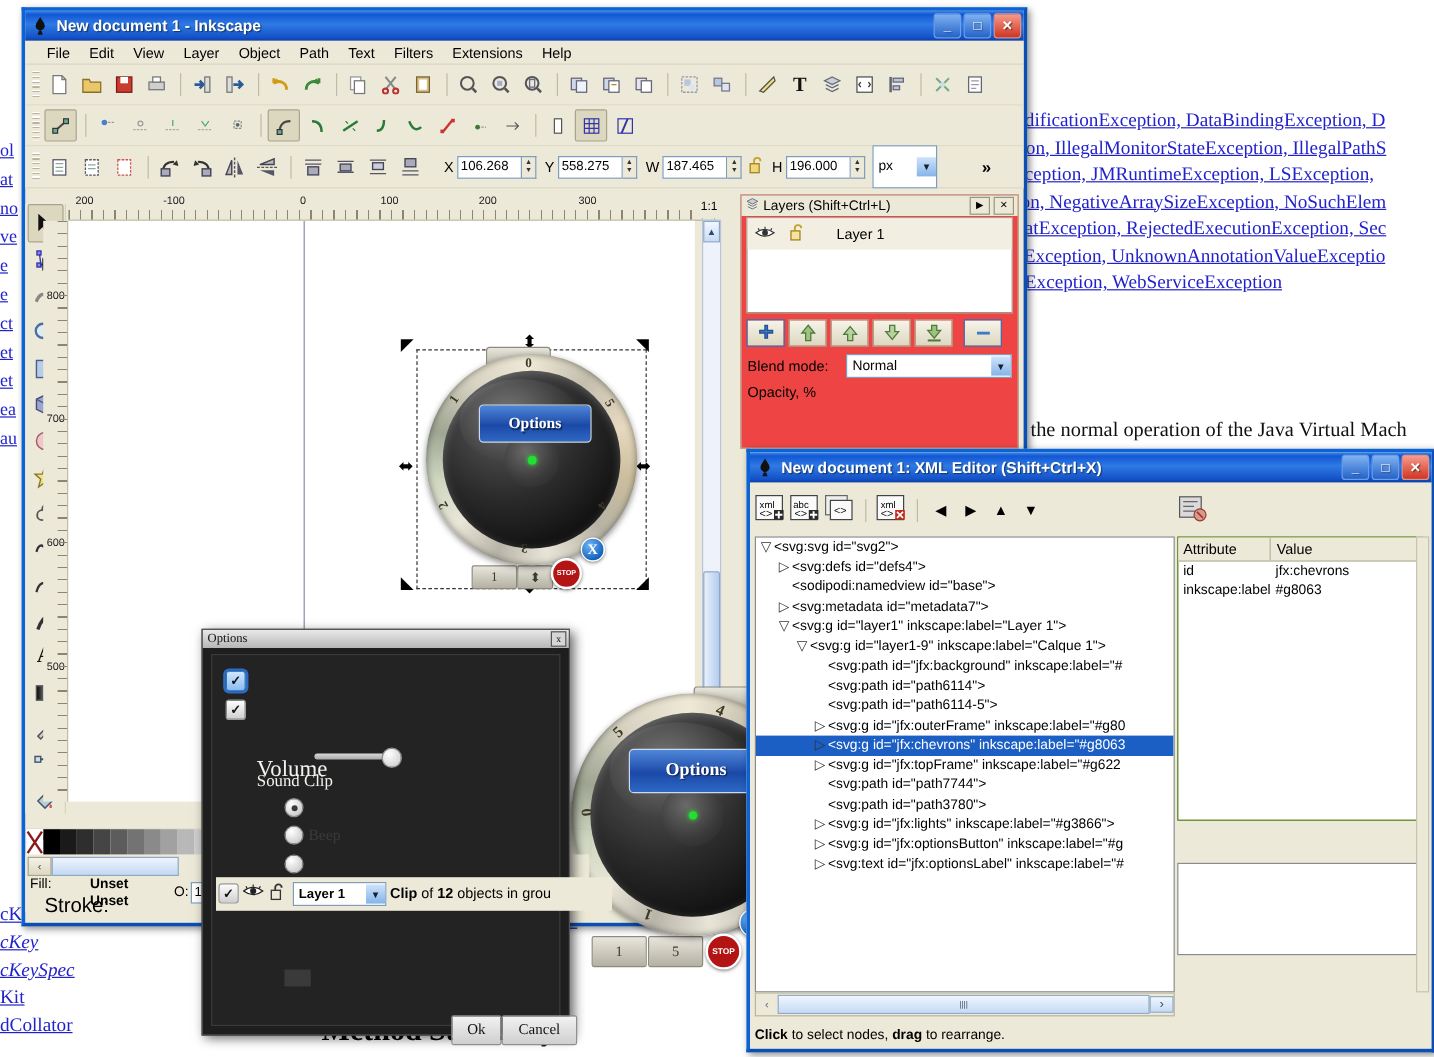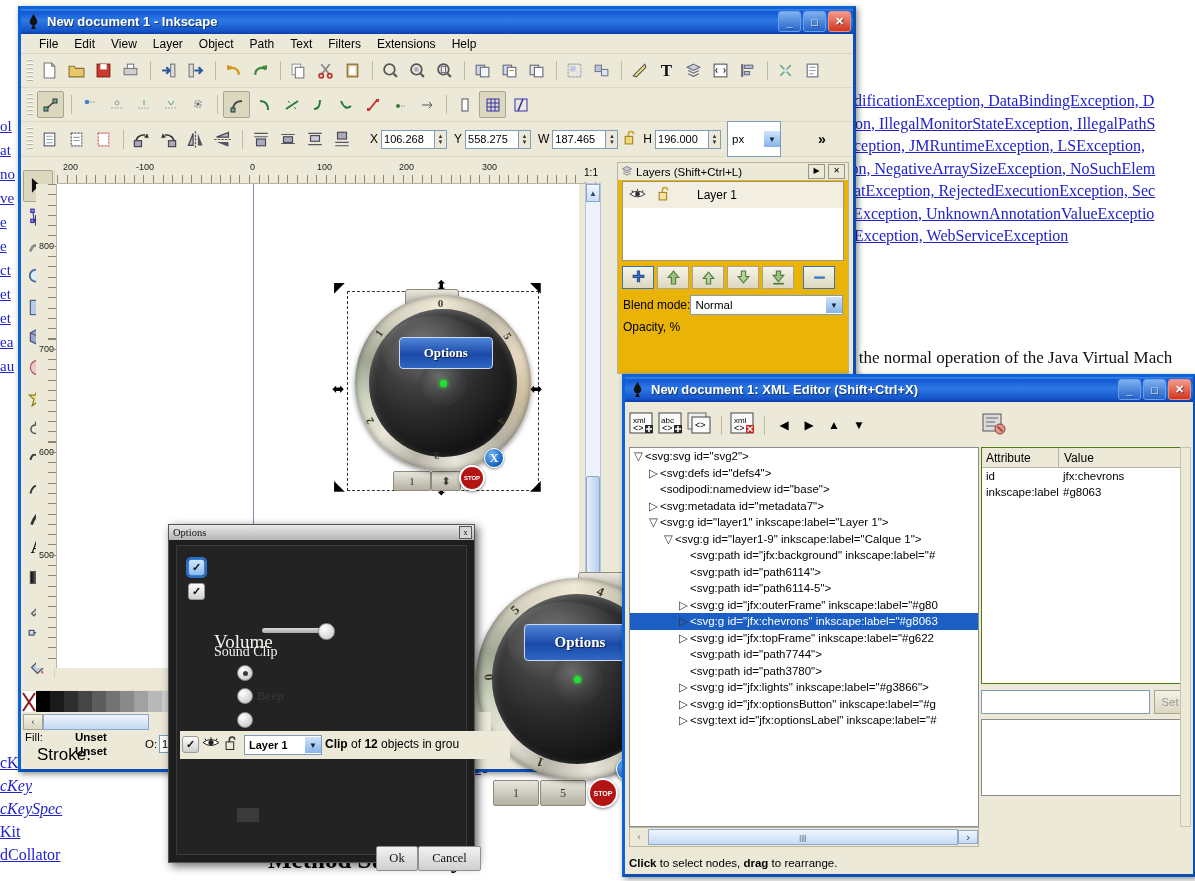--- a/index.html
+++ b/index.html
@@ -100,21 +100,21 @@
      box-shadow:0 1px 3px rgba(0,0,0,.5);}
   .xbadge{position:absolute;border-radius:50%;color:#fff;font-weight:bold;
      background:radial-gradient(circle at 35% 30%,#6fb4f5,#1565c0 70%,#0d47a1);
      border:1.5px solid #fff;display:flex;align-items:center;justify-content:center;
      box-shadow:0 1px 3px rgba(0,0,0,.5);font-family:"Liberation Serif",serif;}
   .keypad{position:absolute;background:linear-gradient(180deg,#e8e6dc,#b4b0a2);
      border:1px solid #8d8a7c;border-radius:2px;display:flex;align-items:center;
      justify-content:center;color:#3c3c32;font-family:"Liberation Serif",serif;}
 
   
-  #layers{left:617px;top:162px;width:230px;height:210px;background:#eab308;border:1px solid #b7b39c;}
+  #layers{left:617px;top:162px;width:230px;height:210px;background:#ef4444;border:1px solid #b7b39c;}
   #layers .hdr{height:17px;display:flex;align-items:center;font-size:11.5px;padding:0 3px;background:#ece9d8;}
   .layrow{height:26px;background:#f2efe2;display:flex;align-items:center;padding-left:6px;font-size:12px;}
   .layerbtn{width:30px;height:21px;border:1px solid #a9a48b;background:linear-gradient(180deg,#f6f4e9,#dcd7c0);
      display:flex;align-items:center;justify-content:center;font-size:13px;}
   .layerbtn.hi{border-color:#3c6fb5;}
   .combo{border:1px solid #7f9db9;background:#fff;height:18px;font-size:11.5px;
      display:flex;align-items:center;padding-left:4px;}
   .combo .arr{margin-left:auto;width:16px;height:16px;background:linear-gradient(180deg,#cfe3fb,#86b4e8);
      display:flex;align-items:center;justify-content:center;font-size:8px;color:#123;}
 
@@ -848,21 +848,21 @@
           <rect x="2" y="12" width="10" height="1.6" fill="#4f7a3a"></rect>
         </svg>
       </div>
     <div class="layerbtn hi" style="margin-left:6px">
         <svg width="15" height="15" viewBox="0 0 14 14">
           <rect x="2" y="6" width="10" height="2.2" fill="#3f78c8"></rect>
         </svg>
       </div>
   </div>
   <div style="display:flex;align-items:center;padding:6px 5px 0 5px">
-    <span style="font-size:12px;margin-right:0">Blend mode:</span>
+    <span style="font-size:12px;margin-right:15px">Blend mode:</span>
     <div class="combo" style="flex:1">
       <span>Normal</span>
       <span class="arr">▼</span>
       </div>
   </div>
   <div style="padding:5px 5px 0 5px;font-size:12px">Opacity, %</div>
 </div>
 
 <div class="abs" style="left:470px;top:572px;width:214px;height:236px">
   <div class="keypad" style="left:23px;top:208px;width:44px;height:24px;font-size:12px">1</div>
@@ -1053,25 +1053,20 @@
     <div style="display:flex;font-size:11.5px;line-height:16px">
       <div style="width:72px;padding-left:4px">id</div>
       <div style="flex:1;padding-left:5px">jfx:chevrons</div>
     </div>
     <div style="display:flex;font-size:11.5px;line-height:16px">
       <div style="width:72px;padding-left:4px">inkscape:label</div>
       <div style="flex:1;padding-left:5px">#g8063</div>
     </div>
   </div>
 
-  <div class="abs" style="left:356px;top:312px;width:205px;height:26px;display:flex;align-items:center;gap:4px">
-    <div class="field" style="flex:1;height:22px" placeholder=""></div>
-    <div style="width:30px;height:22px;background:linear-gradient(180deg,#f4f2e6,#dbd6bf);border:1px solid #a9a48b;
-         display:flex;align-items:center;justify-content:center;font-size:11.5px;color:#999">Set</div>
-  </div>
   <div class="abs" style="left:356px;top:342px;width:203px;height:75px;background:#fff;border:1px solid #8b8b8b"></div>
 
   <div class="abs" style="right:2px;top:70px;width:9px;height:378px;background:#ece9d8;border:1px solid #c7c3ad"></div>
 
   <div class="abs" style="left:4px;bottom:3px;width:556px;height:17px;font-size:11.5px;display:flex;align-items:center">
     <b>Click</b>&nbsp;<span>to select nodes,</span>&nbsp;<b>drag</b>&nbsp;<span>to rearrange.</span>
   </div>
 </div>
 
 <div class="abs" id="options">

